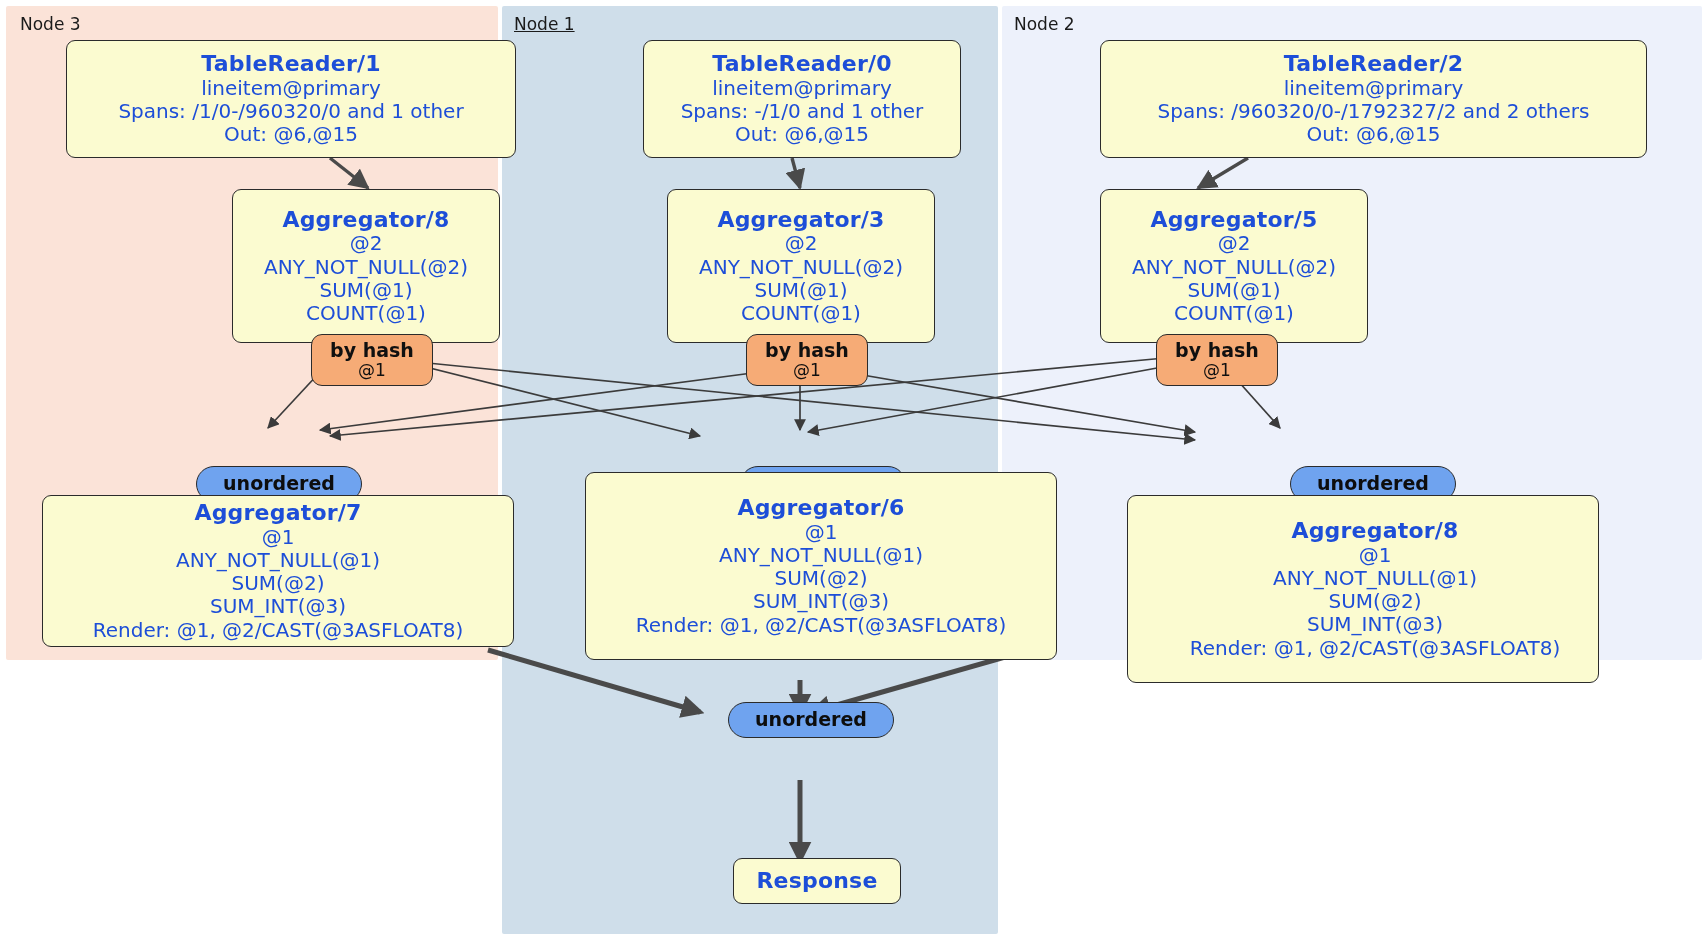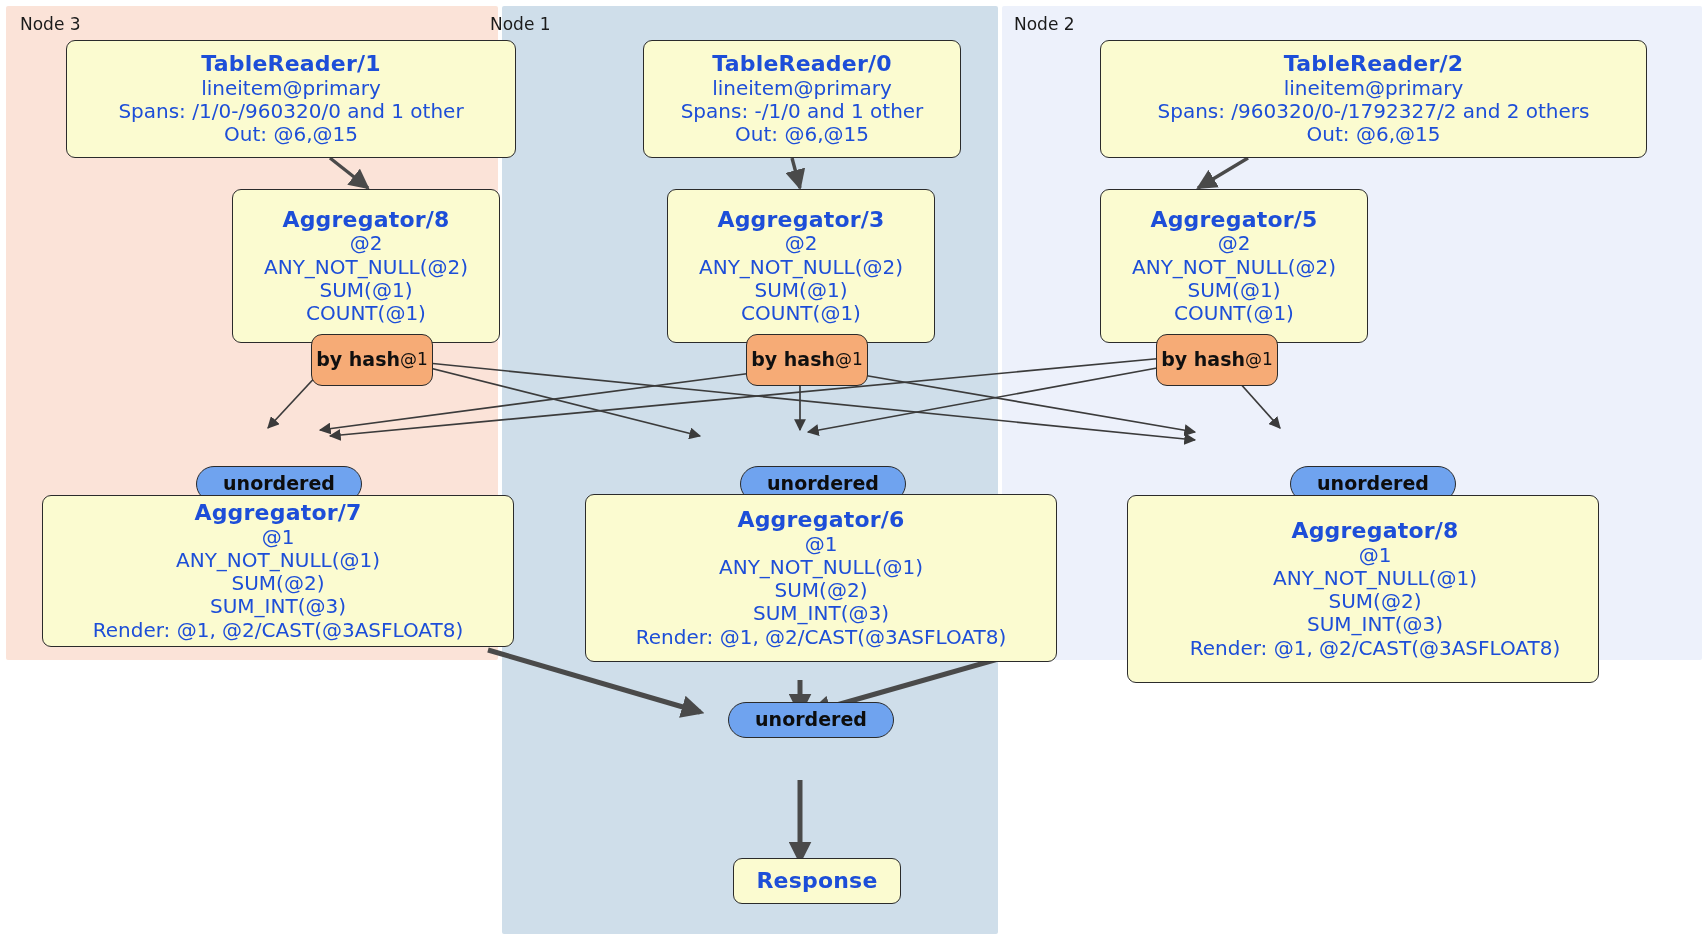--- a/index.html
+++ b/index.html
@@ -11,21 +11,21 @@
   .node-label{position:absolute;font-size:17px;color:#1b1b1b;line-height:1;}
 
   .box{position:absolute;box-sizing:border-box;border:1.6px solid #2b2b2b;
        border-radius:9px;background:#fbfbd0;display:flex;flex-direction:column;
        align-items:center;justify-content:center;text-align:center;
        font-size:20px;color:#1d4ed8;line-height:1.16;}
   .box .t{font-weight:bold;font-size:22px;letter-spacing:.2px;}
   .box .l{font-size:20px;}
 
   .pill{position:absolute;box-sizing:border-box;border:1.6px solid #2b2b2b;
-        display:flex;flex-direction:row;align-items:center;justify-content:center;
+        display:flex;flex-direction:column;align-items:center;justify-content:center;
         text-align:left;line-height:1.12;}
   .pill.hash{background:#f6ab76;border-radius:11px;}
   .pill.hash .h1{font-weight:bold;font-size:19px;color:#101010;}
   .pill.hash .h2{font-size:17px;color:#101010;}
   .pill.unord{background:#6fa3ef;border-radius:999px;font-weight:bold;
               font-size:19px;color:#0d0d0d;}
 
   svg.edges{position:absolute;left:0;top:0;width:1708px;height:940px;
             pointer-events:none;}
   .thin{stroke:#3b3b3b;stroke-width:1.7;fill:none;}
@@ -35,21 +35,21 @@
 </head>
 <body>
 
 <div id="stage">
 
   <div class="node-region" style="left:6px;top:6px;width:492px;height:654px;background:#fbe3d8;"></div>
   <div class="node-region" style="left:502px;top:6px;width:496px;height:928px;background:#cfdeea;"></div>
   <div class="node-region" style="left:1002px;top:6px;width:700px;height:654px;background:#edf1fb;"></div>
 
   <div class="node-label" style="left:20px;top:16px;">Node 3</div>
-  <div class="node-label" style="left:490px;top:16px;">Node 1</div>
+  <div class="node-label" style="left:514px;top:16px;text-decoration:underline;">Node 1</div>
   <div class="node-label" style="left:1014px;top:16px;">Node 2</div>
 
   <svg class="edges" viewBox="0 0 1708 940">
     <defs>
       <marker id="ah" viewBox="0 0 10 10" refX="9" refY="5" markerWidth="6" markerHeight="6" orient="auto-start-reverse">
         <path d="M 0 0 L 10 5 L 0 10 z" fill="#4a4a4a"></path>
       </marker>
       <marker id="ahs" viewBox="0 0 10 10" refX="9" refY="5" markerWidth="7" markerHeight="7" orient="auto-start-reverse">
         <path d="M 0 0 L 10 5 L 0 10 z" fill="#3b3b3b"></path>
       </marker>
@@ -151,21 +151,21 @@
 
   <div class="box" style="left:42px;top:495px;width:472px;height:152px;justify-content:center;">
     <div class="t">Aggregator/7</div>
     <div class="l">@1</div>
     <div class="l">ANY_NOT_NULL(@1)</div>
     <div class="l">SUM(@2)</div>
     <div class="l">SUM_INT(@3)</div>
     <div class="l">Render: @1, @2/CAST(@3ASFLOAT8)</div>
   </div>
 
-  <div class="box" style="left:585px;top:494px;width:472px;height:168px;">
+  <div class="box" style="left:585px;top:472px;width:472px;height:188px;">
     <div class="t">Aggregator/6</div>
     <div class="l">@1</div>
     <div class="l">ANY_NOT_NULL(@1)</div>
     <div class="l">SUM(@2)</div>
     <div class="l">SUM_INT(@3)</div>
     <div class="l">Render: @1, @2/CAST(@3ASFLOAT8)</div>
   </div>
 
   <div class="box" style="left:1127px;top:495px;width:472px;height:188px;padding-left:24px;">
     <div class="t">Aggregator/8</div>

